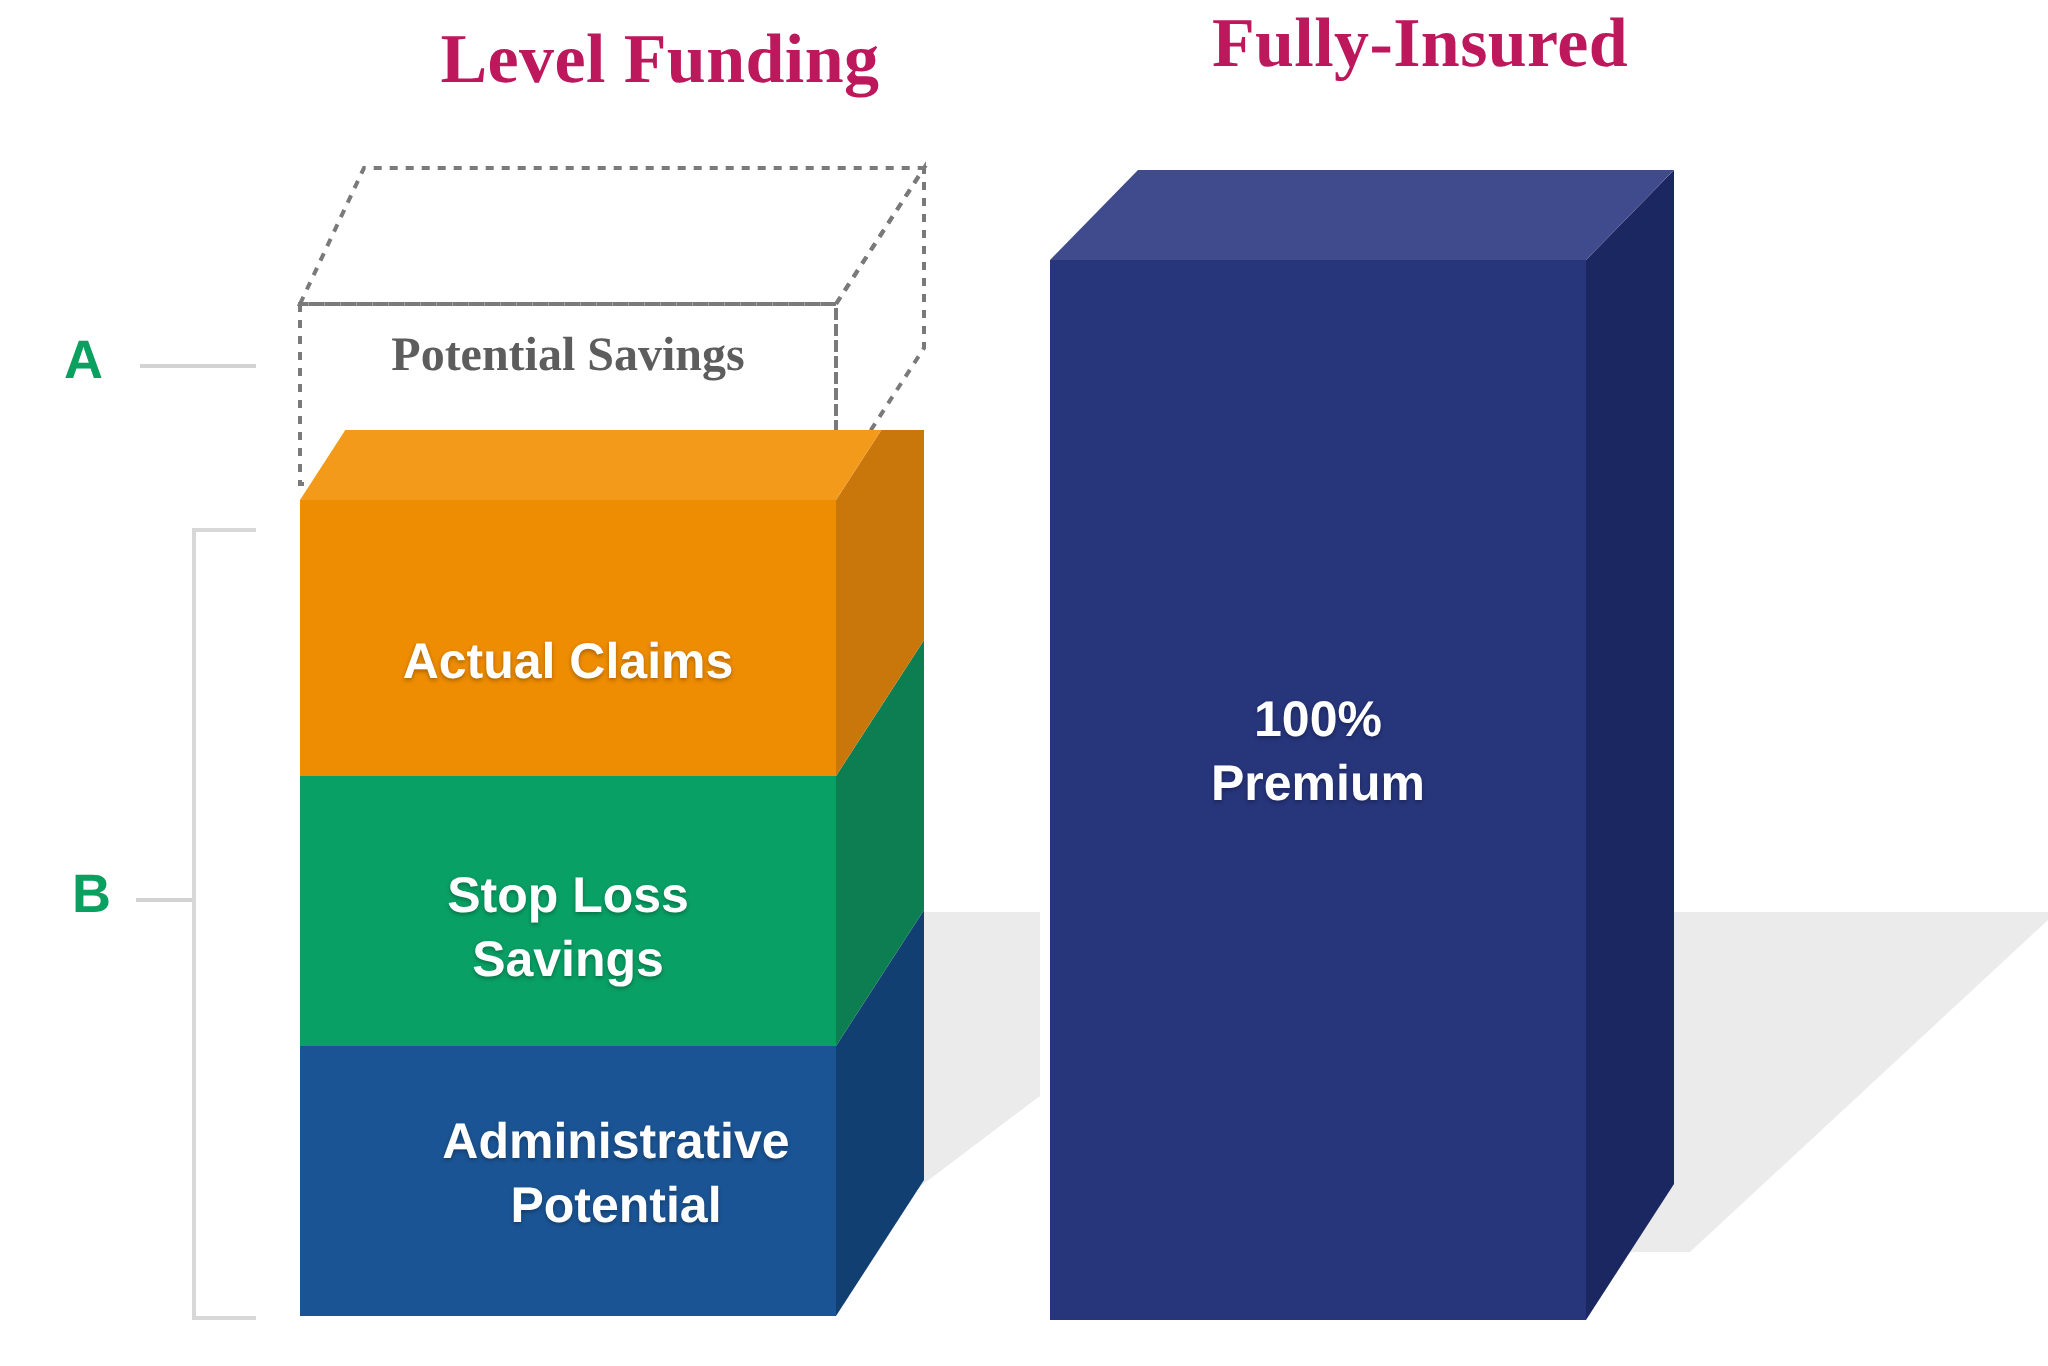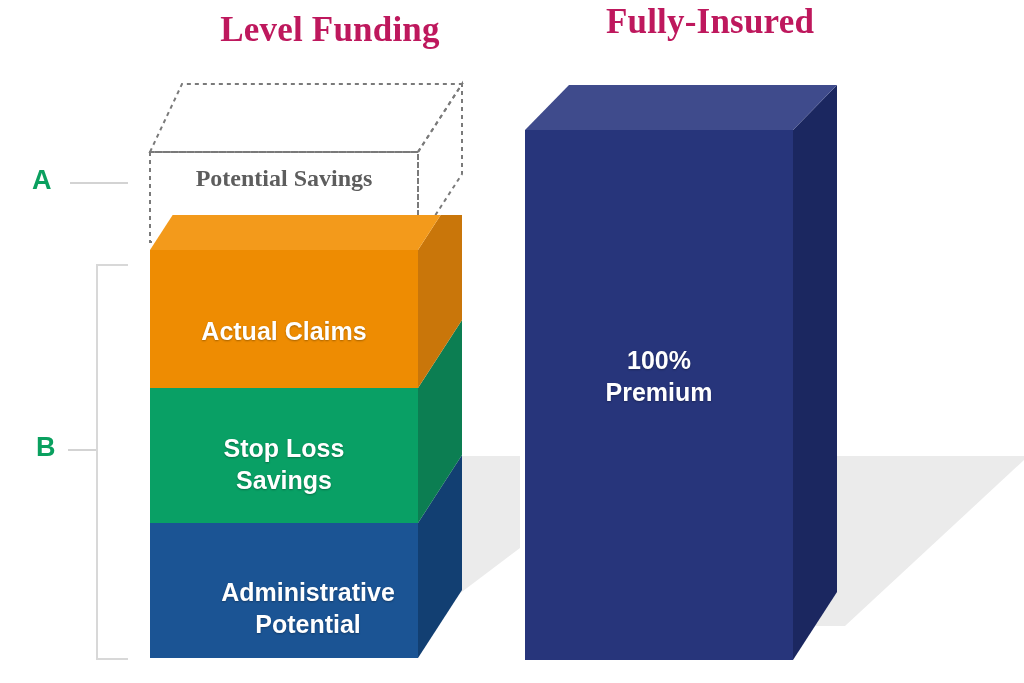--- a/index.html
+++ b/index.html
@@ -136,21 +136,21 @@
     <rect x="10" y="35" width="268" height="138" fill="#ee8c02"></rect>
   </svg>
 
   <div class="seg-label nosel" style="left:150px; top:315px; width:268px;">Actual Claims</div>
 
   <div class="seg-label nosel" style="left:150px; top:432px; width:268px;">
     <div>Stop Loss</div>
     <div>Savings</div>
   </div>
 
-  <div class="seg-label nosel" style="left:150px; top:576px; width:316px;">
+  <div class="seg-label nosel" style="left:150px; top:555px; width:316px;">
     <div>Administrative</div>
     <div>Potential</div>
   </div>
 
   <svg style="position:absolute; left:515px; top:80px; width:340px; height:590px;" viewBox="0 0 340 590" aria-hidden="true">
 
     <polygon points="278,50 322,5 322,512 278,580" fill="#1b2760"></polygon>
 
     <polygon points="10,50 54,5 322,5 278,50" fill="#3f4b8c"></polygon>
 

